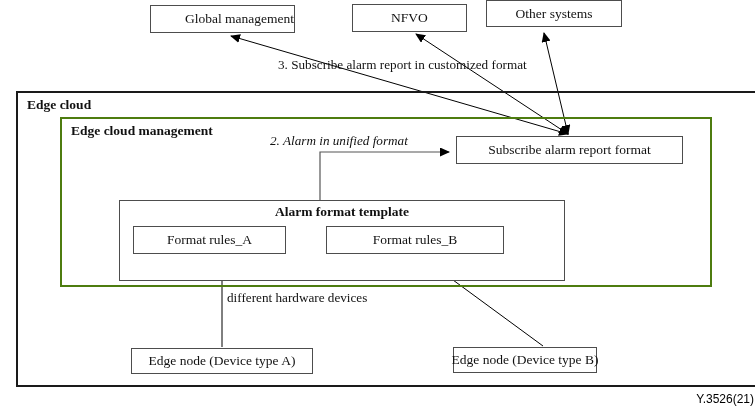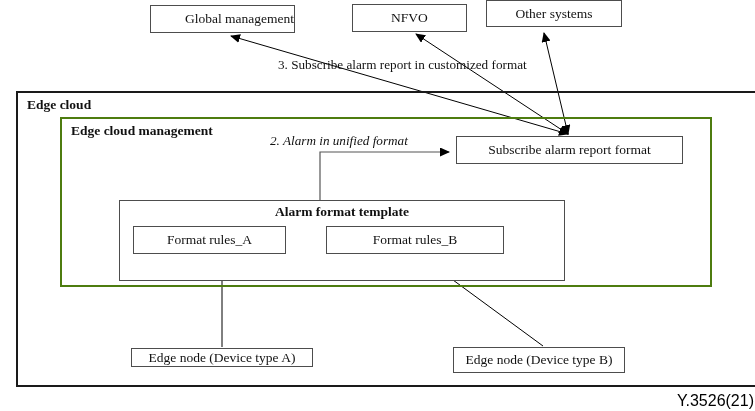--- a/index.html
+++ b/index.html
@@ -44,21 +44,21 @@
   .annotation{
     position:absolute;
     font-size:13.2px;
     white-space:nowrap;
     line-height:15.6px;
   }
   #figure-tag{
     position:absolute;
     right:1px;top:392px;
     font-family:"Liberation Sans","DejaVu Sans",sans-serif;
-    font-size:16px;
+    font-size:12px;
     color:#000;
   }
   svg{position:absolute;left:0;top:0;pointer-events:none;}
   .ln{stroke:#000;stroke-width:1;}
   .ln-gray{stroke:#555;stroke-width:1.2;fill:none;}
 </style>
 </head>
 <body>
 
 <div id="canvas">
@@ -113,24 +113,25 @@
     <div id="template-title">Alarm format template</div>
   </div>
   <div class="node" style="left:133px;top:226px;width:153px;height:28px;">
     <span>Format rules_A</span>
   </div>
   <div class="node" style="left:326px;top:226px;width:178px;height:28px;text-align:right;">
     <span>Format rules_B</span>
   </div>
 
   <div class="annotation" style="left:227px;top:290px;">
+    <div>different hardware devices</div>
   </div>
 
-  <div class="node" style="left:131px;top:348px;width:182px;height:19px;">
+  <div class="node" style="left:131px;top:348px;width:182px;height:26px;">
     <span>Edge node (Device type A)</span>
   </div>
-  <div class="node" style="left:453px;top:347px;width:172px;height:26px;text-align:right;">
+  <div class="node" style="left:453px;top:347px;width:144px;height:26px;text-align:right;">
     <span>Edge node (Device type B)</span>
   </div>
 
   <div id="figure-tag">Y.3526(21)</div>
 
 </div>
 
 </body></html>

